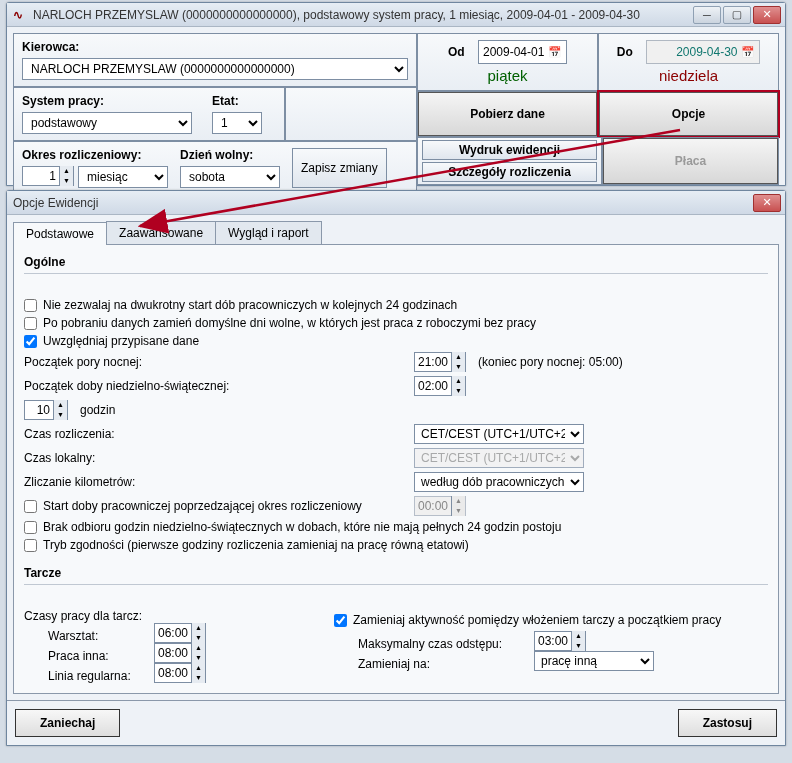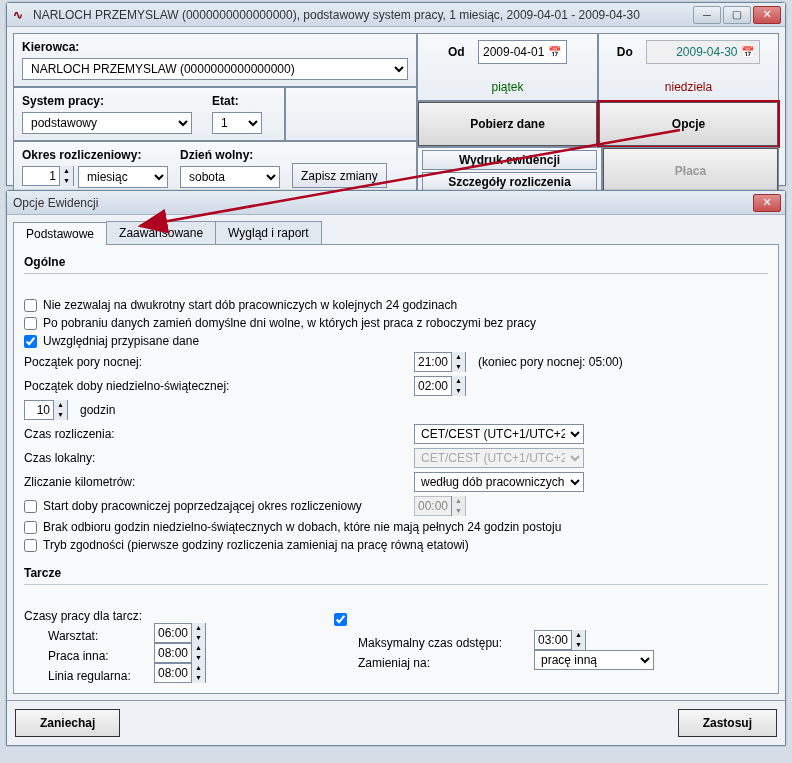--- a/index.html
+++ b/index.html
@@ -82,21 +82,21 @@
   border:1px solid #7d8ea3; background:linear-gradient(#f7f9fb,#e0e6ee);
   padding:4px 8px; font-size:12px;
 }
 .widebtn {
   border:1px solid #7d8ea3; background:linear-gradient(#f7f9fb,#e0e6ee);
   padding:2px 0; display:flex; align-items:center; justify-content:center;
   font-weight:bold; height:22px; font-size:12px;
 }
 .odcell { text-align:center; }
 .odcell .lab { font-weight:bold; display:inline-block; margin-right:10px; }
-.odcell .dow { color:#006000; margin-top:16px; font-size:12px; }
+.odcell .dow { color:#006000; margin-top:3px; font-size:15px; }
 .odcell .dow.nd { color:#8b0000; }
 .hl { outline: 2px solid #b00020; outline-offset:-1px; }
 
 
 svg.arrow { position:absolute; left:0; top:0; pointer-events:none; }
 
 
 .dlg-body { background:#eef2f7; padding:6px; }
 .tabstrip { display:flex; border-bottom:1px solid #8a98aa; background:#eef2f7; }
 .tab {
@@ -208,21 +208,21 @@
                   <option>miesiąc</option>
                 </select>
               </div>
             </div>
             <div>
               <div class="lbl-small">Dzień wolny:</div>
               <select class="combo" style="width:100px; margin-top:4px;">
                 <option>sobota</option>
               </select>
             </div>
-            <button class="smbtn" style="height:25px;">Zapisz zmiany</button>
+            <button class="smbtn" style="height:40px;">Zapisz zmiany</button>
           </div>
         </div>
       </div>
 
       <div style="flex:1;">
         <div class="panel-row">
           <div class="cell odcell" style="flex:1; padding:6px 4px;">
             <span class="lab">Od</span>
             <span class="dateinp">
               <span>2009-04-01</span>
@@ -392,20 +392,21 @@
                 <span class="ar">
                   <span>▲</span>
                   <span>▼</span>
                 </span>
               </span>
           </div>
         </div>
         <div class="col r">
           <label class="cb">
             <input type="checkbox" checked="" style="">
+              <span>Zamieniaj aktywność pomiędzy włożeniem tarczy a początkiem pracy</span>
           </label>
           <div class="trow">
             <span style="width:200px; padding-left:24px;">Maksymalny czas odstępu:</span>
             <span class="sp">
                 <span class="v">03:00</span>
                 <span class="ar">
                   <span>▲</span>
                   <span>▼</span>
                 </span>
               </span>

